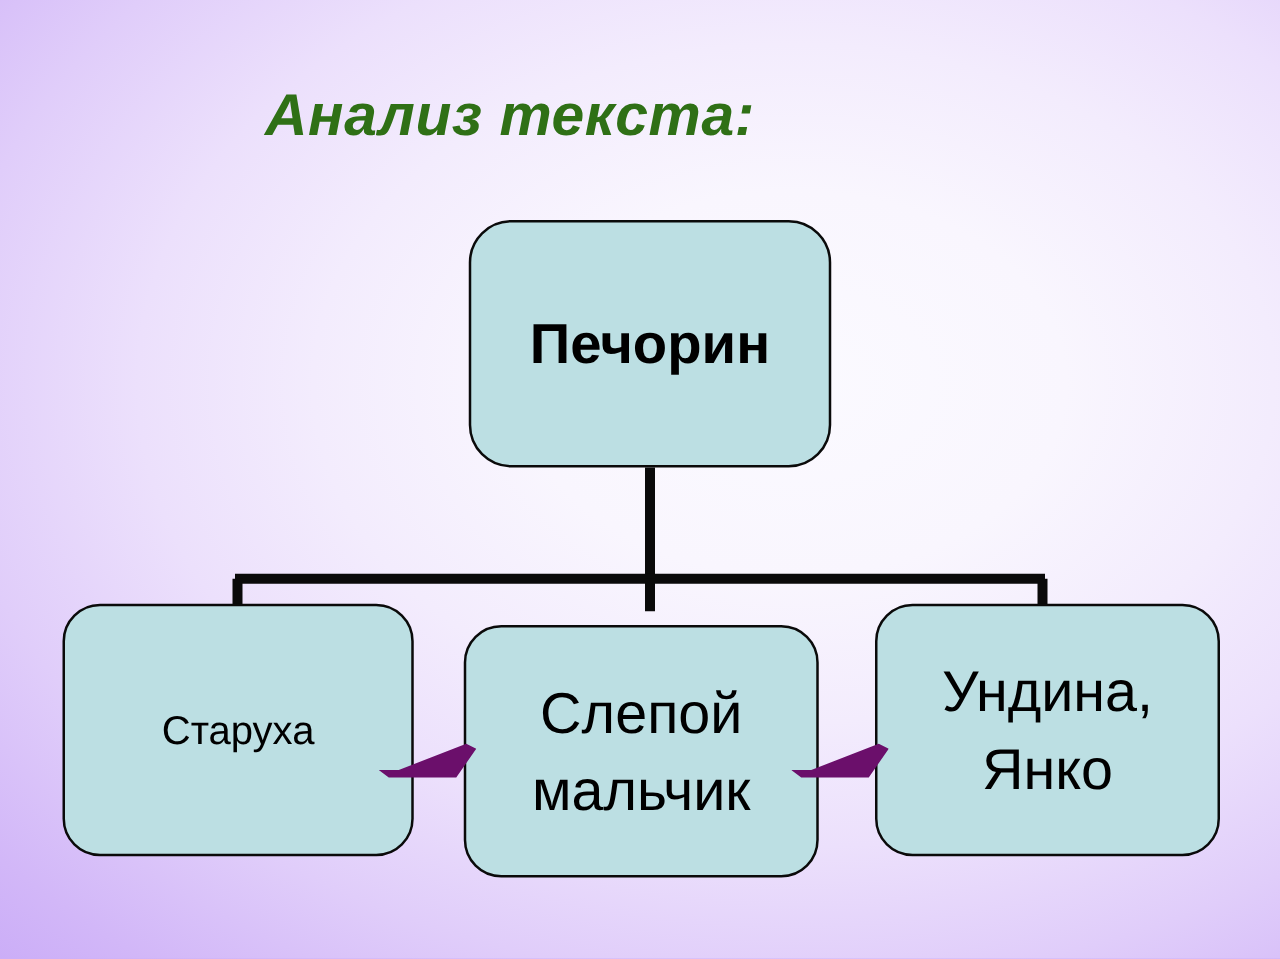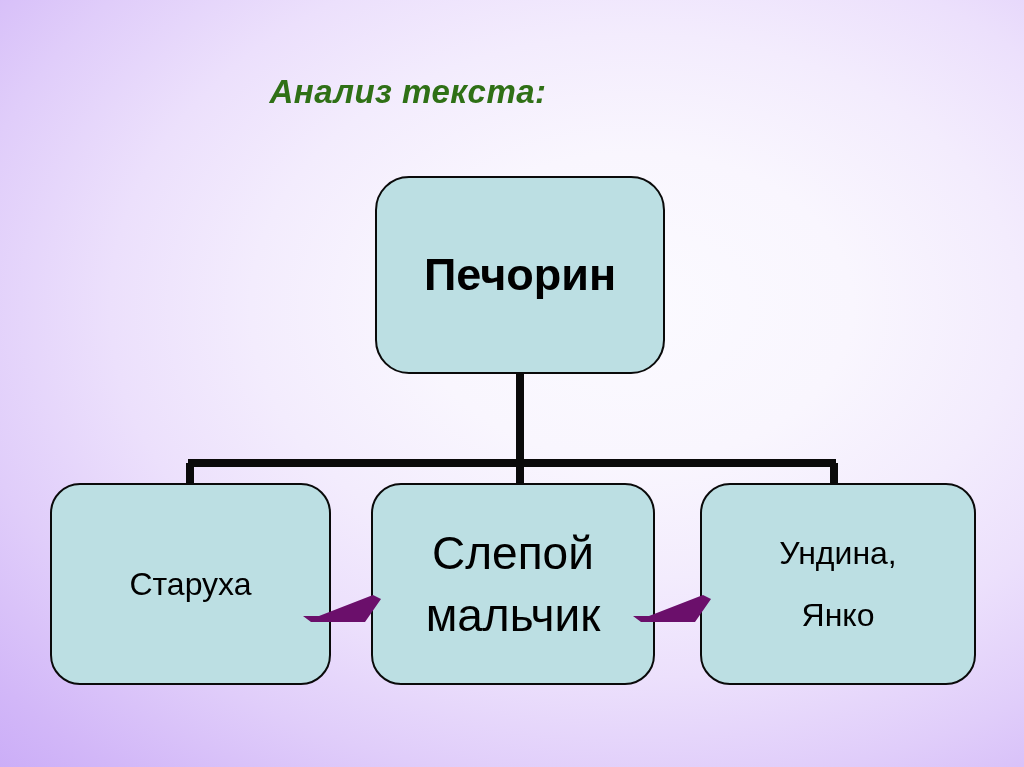--- a/index.html
+++ b/index.html
@@ -39,21 +39,21 @@
         #b88ff5 100%);
   }
 
   
   #title {
     position: absolute;
     left: 0;
     top: 66px;
     width: 816px;
     text-align: center;
-    font-size: 33px;
+    font-size: 47px;
     line-height: 52px;
     font-weight: bold;
     font-style: italic;
     letter-spacing: 0.5px;
     color: #2f7016;
     white-space: nowrap;
   }
 
   
   #connectors {
@@ -104,38 +104,38 @@
     height: 202px;
   }
   #node-staruha .node-label {
     font-size: 32px;
     line-height: 54px;
     font-weight: normal;
   }
 
   #node-slepoy {
     left: 371px;
-    top: 483px;
+    top: 500px;
     width: 284px;
     height: 202px;
   }
   #node-slepoy .node-label {
     font-size: 46px;
     line-height: 62px;
     font-weight: normal;
   }
 
   #node-undina {
     left: 700px;
     top: 483px;
     width: 276px;
     height: 202px;
   }
   #node-undina .node-label {
-    font-size: 32px;
+    font-size: 46px;
     line-height: 62px;
     font-weight: normal;
   }
 
   
   .arrow-link {
     position: absolute;
     z-index: 4;
   }
 </style>

